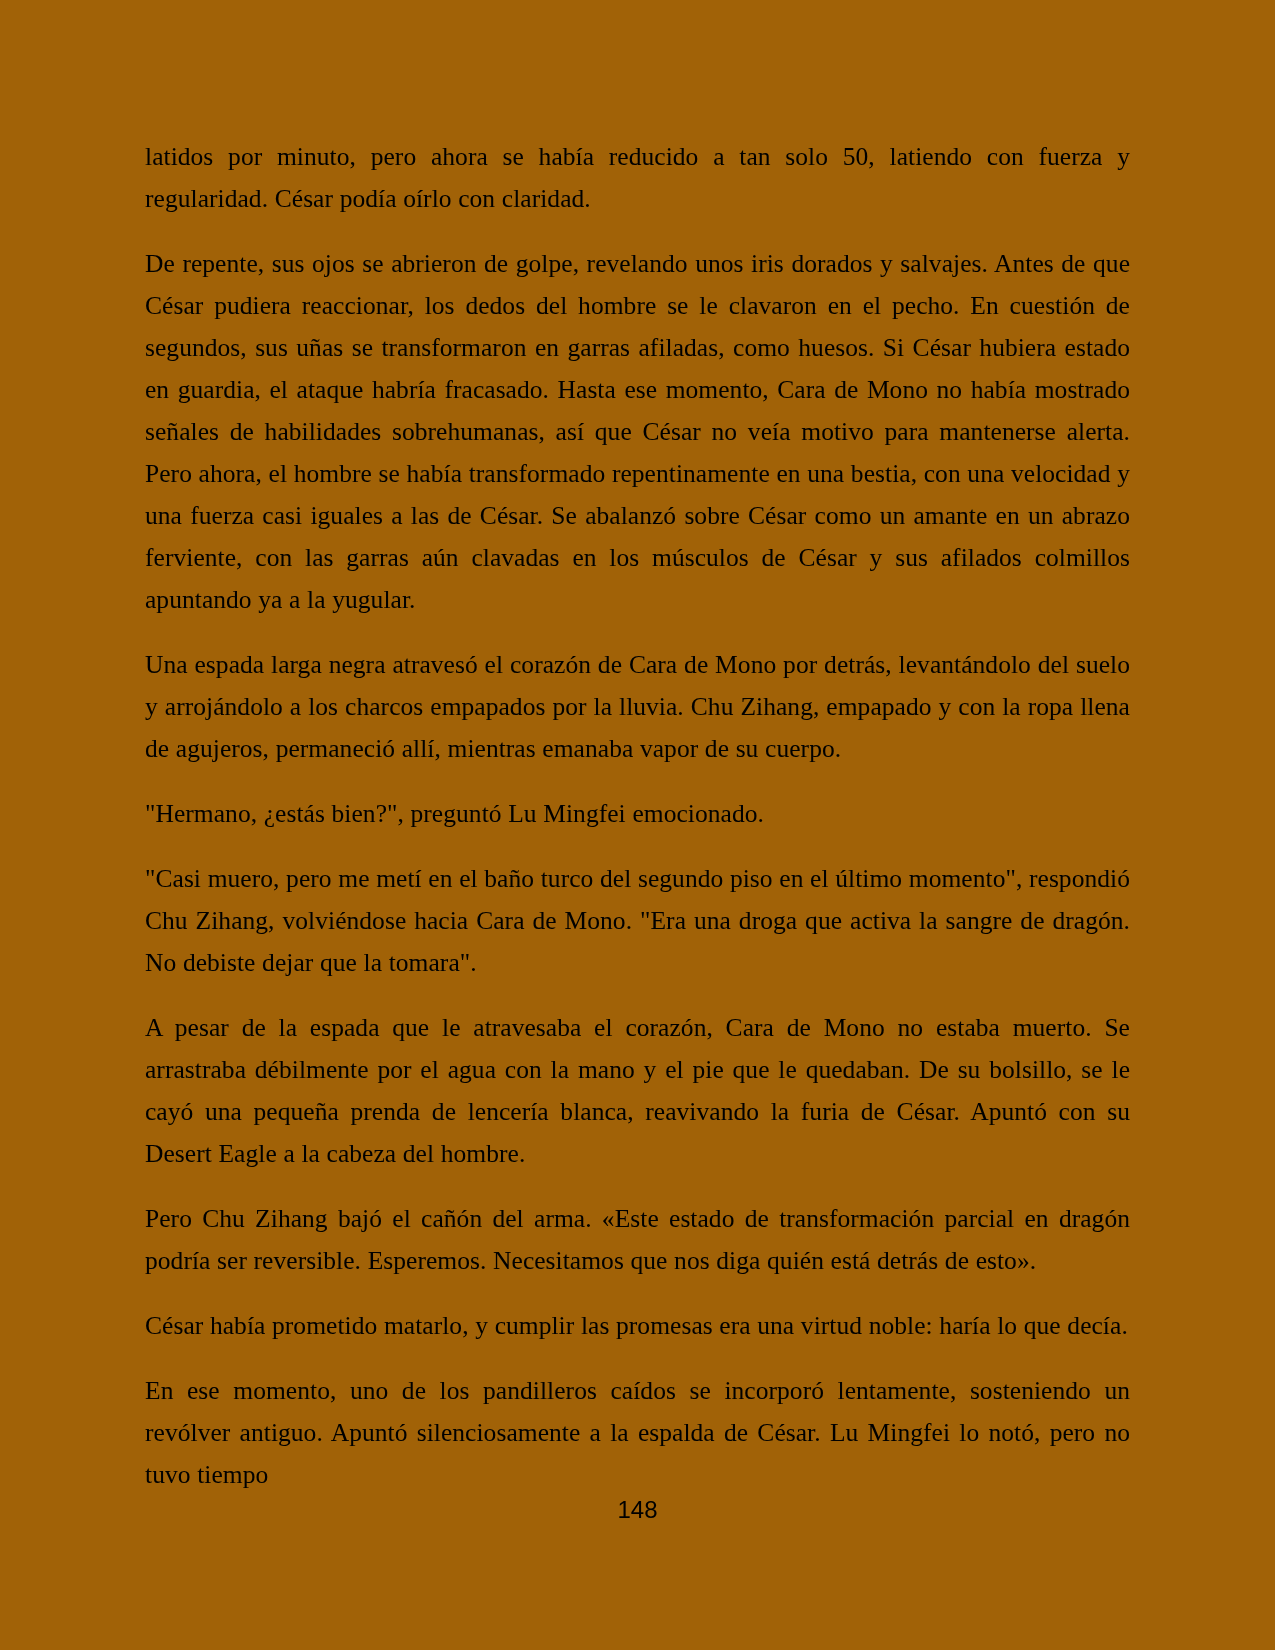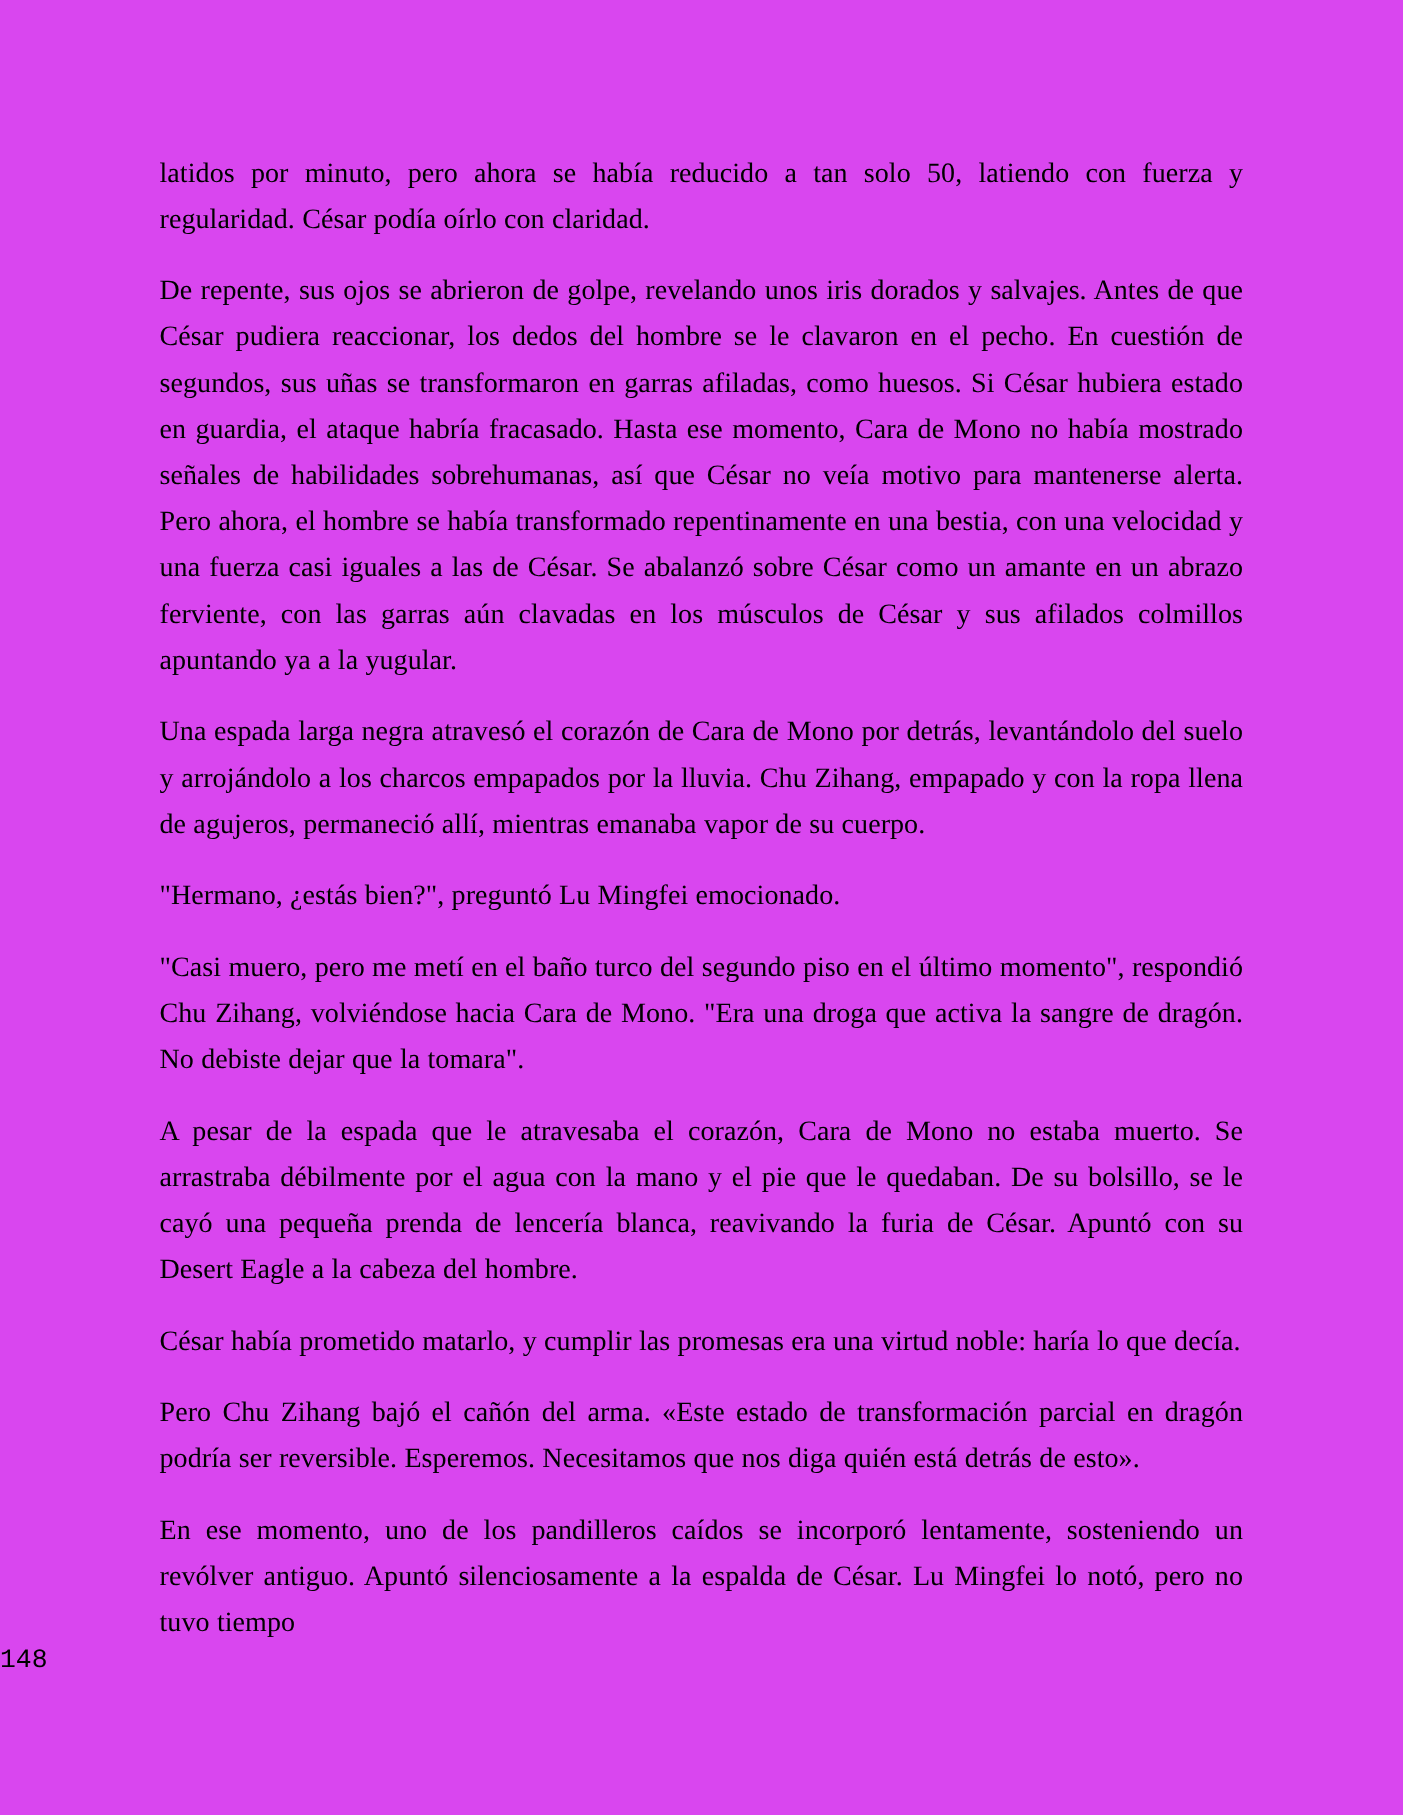--- a/index.html
+++ b/index.html
@@ -12,21 +12,21 @@
   body {
     font-family: "Liberation Serif", "DejaVu Serif", serif;
     color: #000000;
   }
 
   .page {
     position: relative;
     width: 1275px;
     height: 1650px;
     margin: 0 auto;
-    background: #d946ef;
+    background: #a16207;
     box-sizing: border-box;
     overflow: hidden;
   }
 
   .content {
     position: absolute;
     left: 145px;
     top: 136px;
     width: 985px;
   }
@@ -46,38 +46,39 @@
   
   .para:last-child {
     margin-bottom: 0;
   }
 
   .page-number {
     position: absolute;
     left: 0;
     right: 0;
     top: 1495px;
+    text-align: center;
     font-size: 24px;
     line-height: 30px;
-    font-family: Liberation Mono, monospace;
+    font-family: Liberation Sans, sans-serif;
     color: #000000;
   }
 </style>
 </head>
 <body>
 
 <div class="page">
 
   <div class="content">
     <p class="para">latidos por minuto, pero ahora se había reducido a tan solo 50, latiendo con fuerza y regularidad. César podía oírlo con claridad.</p>
     <p class="para">De repente, sus ojos se abrieron de golpe, revelando unos iris dorados y salvajes. Antes de que César pudiera reaccionar, los dedos del hombre se le clavaron en el pecho. En cuestión de segundos, sus uñas se transformaron en garras afiladas, como huesos. Si César hubiera estado en guardia, el ataque habría fracasado. Hasta ese momento, Cara de Mono no había mostrado señales de habilidades sobrehumanas, así que César no veía motivo para mantenerse alerta. Pero ahora, el hombre se había transformado repentinamente en una bestia, con una velocidad y una fuerza casi iguales a las de César. Se abalanzó sobre César como un amante en un abrazo ferviente, con las garras aún clavadas en los músculos de César y sus afilados colmillos apuntando ya a la yugular.</p>
     <p class="para">Una espada larga negra atravesó el corazón de Cara de Mono por detrás, levantándolo del suelo y arrojándolo a los charcos empapados por la lluvia. Chu Zihang, empapado y con la ropa llena de agujeros, permaneció allí, mientras emanaba vapor de su cuerpo.</p>
     <p class="para">"Hermano, ¿estás bien?", preguntó Lu Mingfei emocionado.</p>
     <p class="para">"Casi muero, pero me metí en el baño turco del segundo piso en el último momento", respondió Chu Zihang, volviéndose hacia Cara de Mono. "Era una droga que activa la sangre de dragón. No debiste dejar que la tomara".</p>
     <p class="para">A pesar de la espada que le atravesaba el corazón, Cara de Mono no estaba muerto. Se arrastraba débilmente por el agua con la mano y el pie que le quedaban. De su bolsillo, se le cayó una pequeña prenda de lencería blanca, reavivando la furia de César. Apuntó con su Desert Eagle a la cabeza del hombre.</p>
+    <p class="para">Pero Chu Zihang bajó el cañón del arma. «Este estado de transformación parcial en dragón podría ser reversible. Esperemos. Necesitamos que nos diga quién está detrás de esto».</p>
     <p class="para">César había prometido matarlo, y cumplir las promesas era una virtud noble: haría lo que decía.</p>
-    <p class="para">Pero Chu Zihang bajó el cañón del arma. «Este estado de transformación parcial en dragón podría ser reversible. Esperemos. Necesitamos que nos diga quién está detrás de esto».</p>
     <p class="para">En ese momento, uno de los pandilleros caídos se incorporó lentamente, sosteniendo un revólver antiguo. Apuntó silenciosamente a la espalda de César. Lu Mingfei lo notó, pero no tuvo tiempo</p>
   </div>
 
   <div class="page-number">148</div>
 
 </div>
 
 </body></html>

